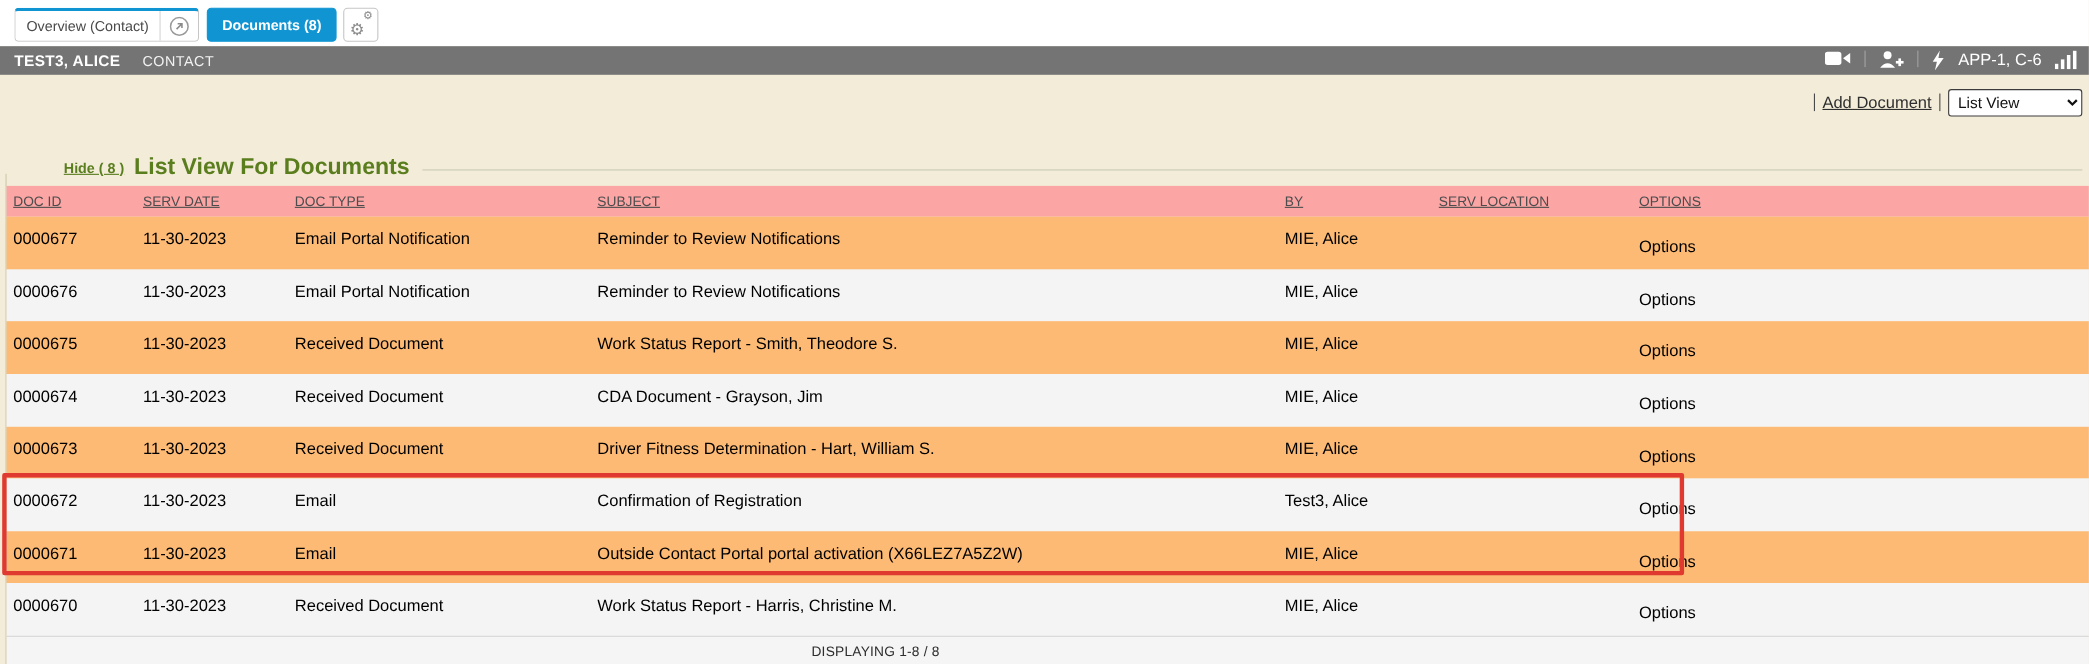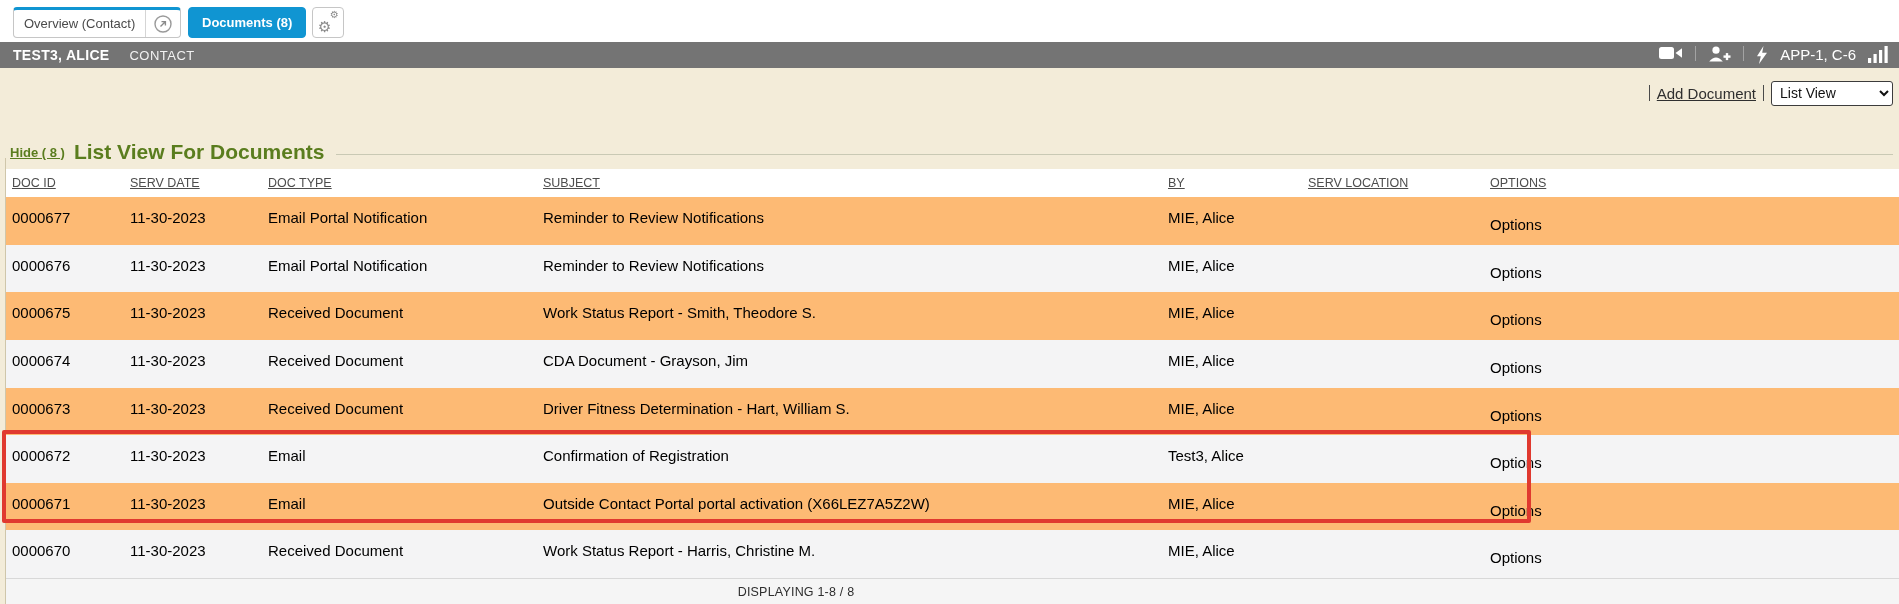--- a/index.html
+++ b/index.html
@@ -56,32 +56,32 @@
   .add-doc { font-size:15px; color:#2f2f2f; text-decoration:underline; cursor:pointer; }
   .view-select {
     width:122px; height:25px; font-size:14px; font-family:"Liberation Sans",sans-serif;
     background:#fff; border:1px solid #3c3c3c; border-radius:3px; padding-left:4px; color:#111;
   }
   
   .panel-head {
     position:absolute; left:10px; top:140px; width:1883px;
     display:flex; align-items:center;
   }
-  .hide-link { font-size:13px; font-weight:bold; color:#5a7d1e; text-decoration:underline; cursor:pointer; }
+  .hide-link { font-size:13px; font-weight:bold; color:#5a7d1e; text-decoration:underline; cursor:pointer;margin-left:48px; }
   .panel-title { font-size:21px; font-weight:bold; color:#5a7d1e; margin-left:9px; white-space:nowrap; }
   .legend-line { flex:1; height:1px; background:#c9c9b4; margin-left:12px; margin-top:4px; }
   .fieldset-left { position:absolute; left:5px; top:158px; width:1px; height:446px; background:#cfc6aa; }
   
   .grid-cols {
     display:grid;
     grid-template-columns:124px 138px 275px 625px 140px 182px auto;
   }
   .thead {
     position:absolute; left:6px; top:169px; width:1893px; height:28px;
-    background:#ffffff;
+    background:#fca5a5;
     font-size:12.5px; color:#4d4d4d;
   }
   .thead .th { padding-top:7px; text-decoration:underline; cursor:pointer; white-space:nowrap; }
   .thead .th:first-child { padding-left:6px; }
   .tbody {
     position:absolute; left:6px; top:197px; width:1893px; height:381px;
     display:grid; grid-template-rows:repeat(8,1fr);
   }
   .trow { font-size:15px; color:#000; }
   .trow.even { background:#fdba74; }

